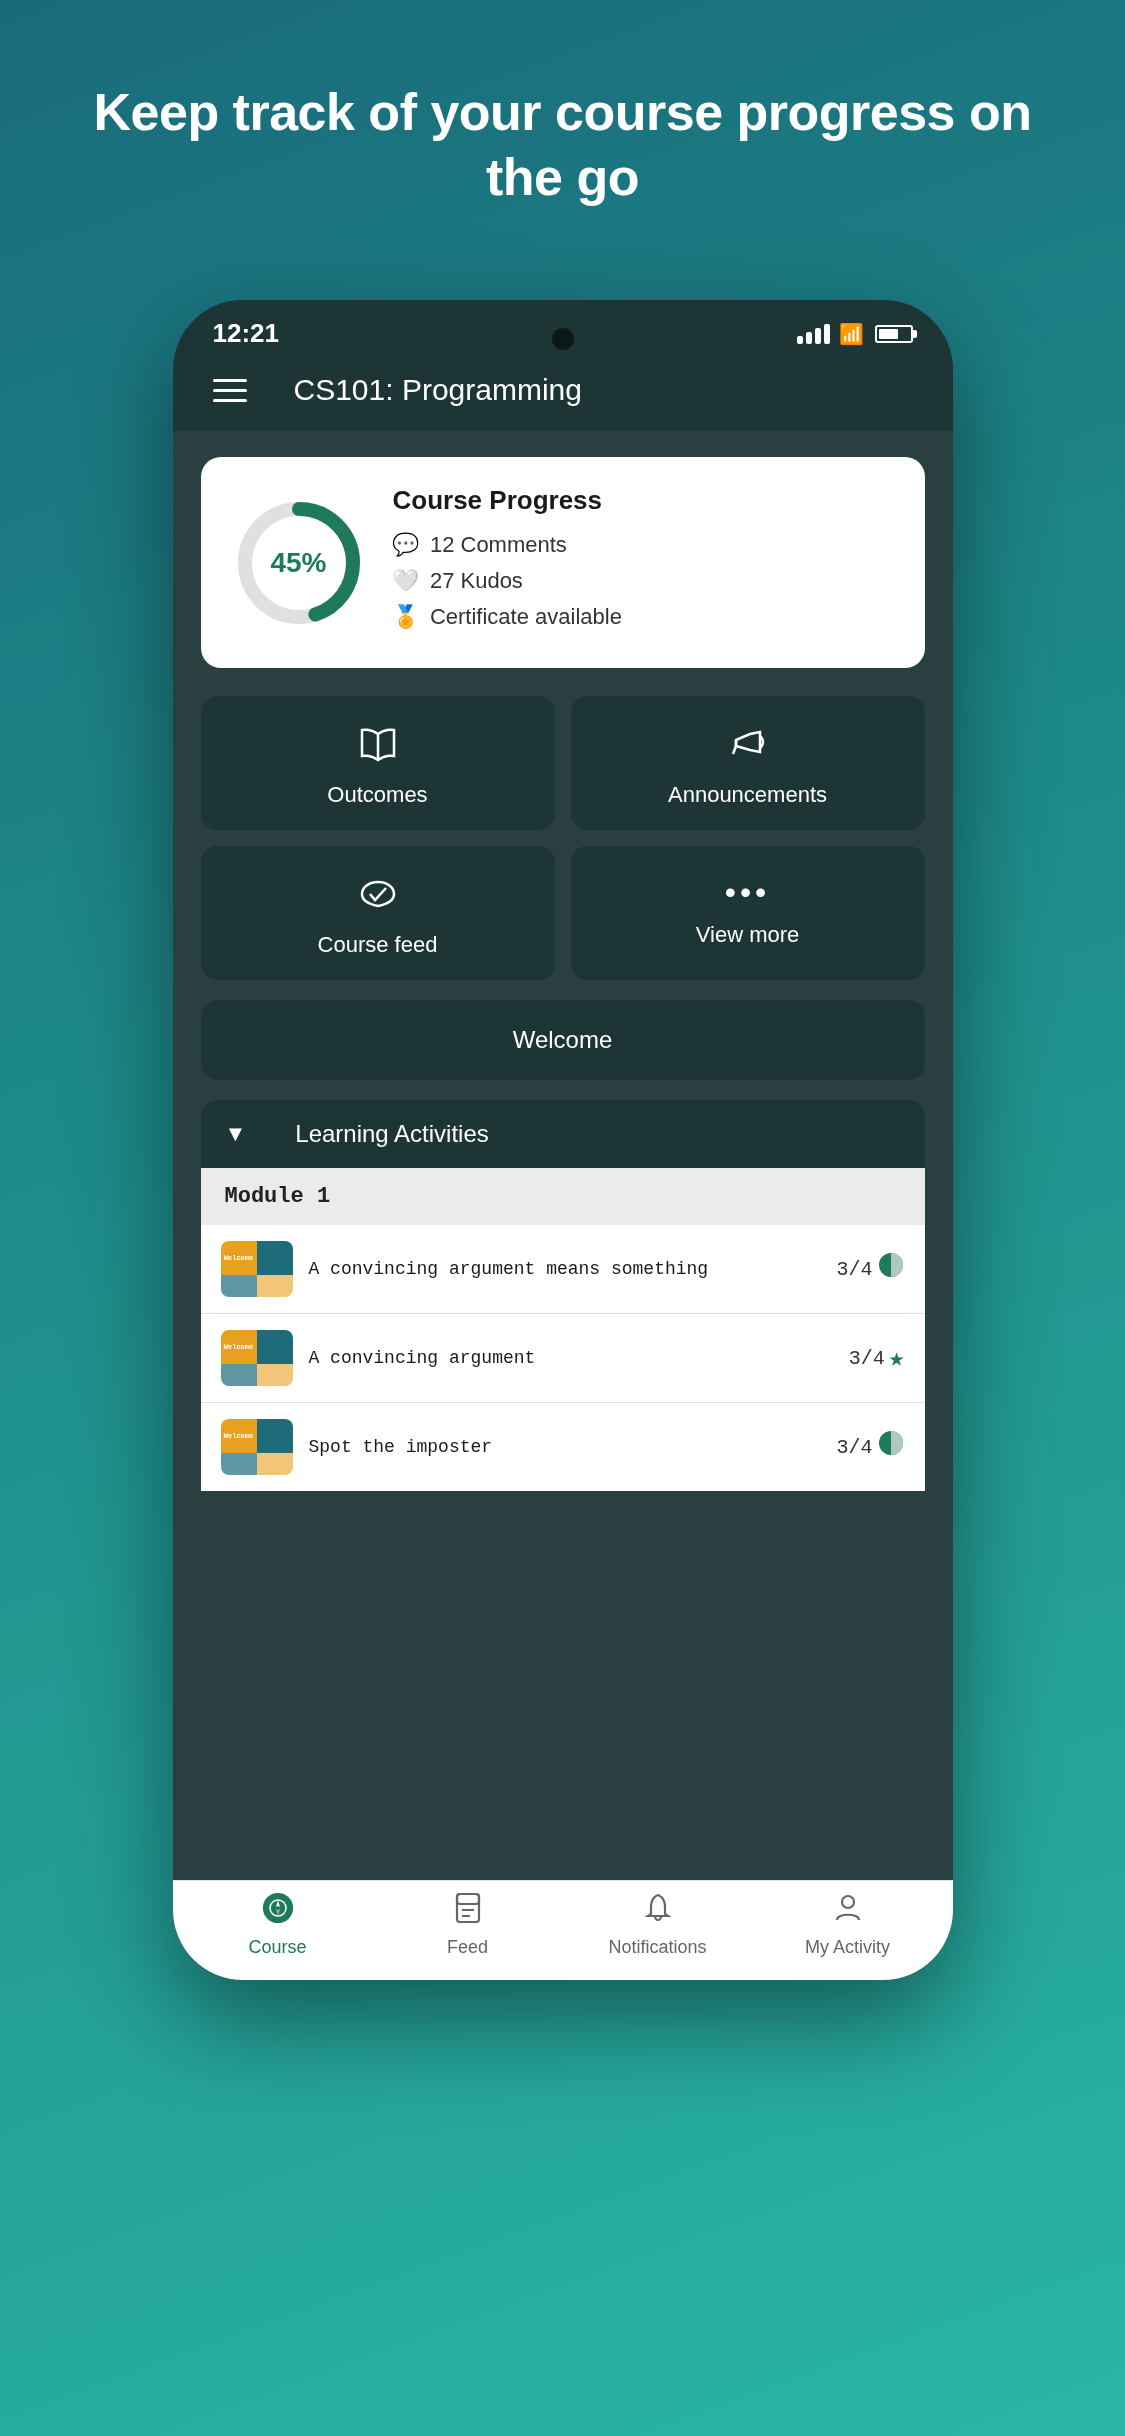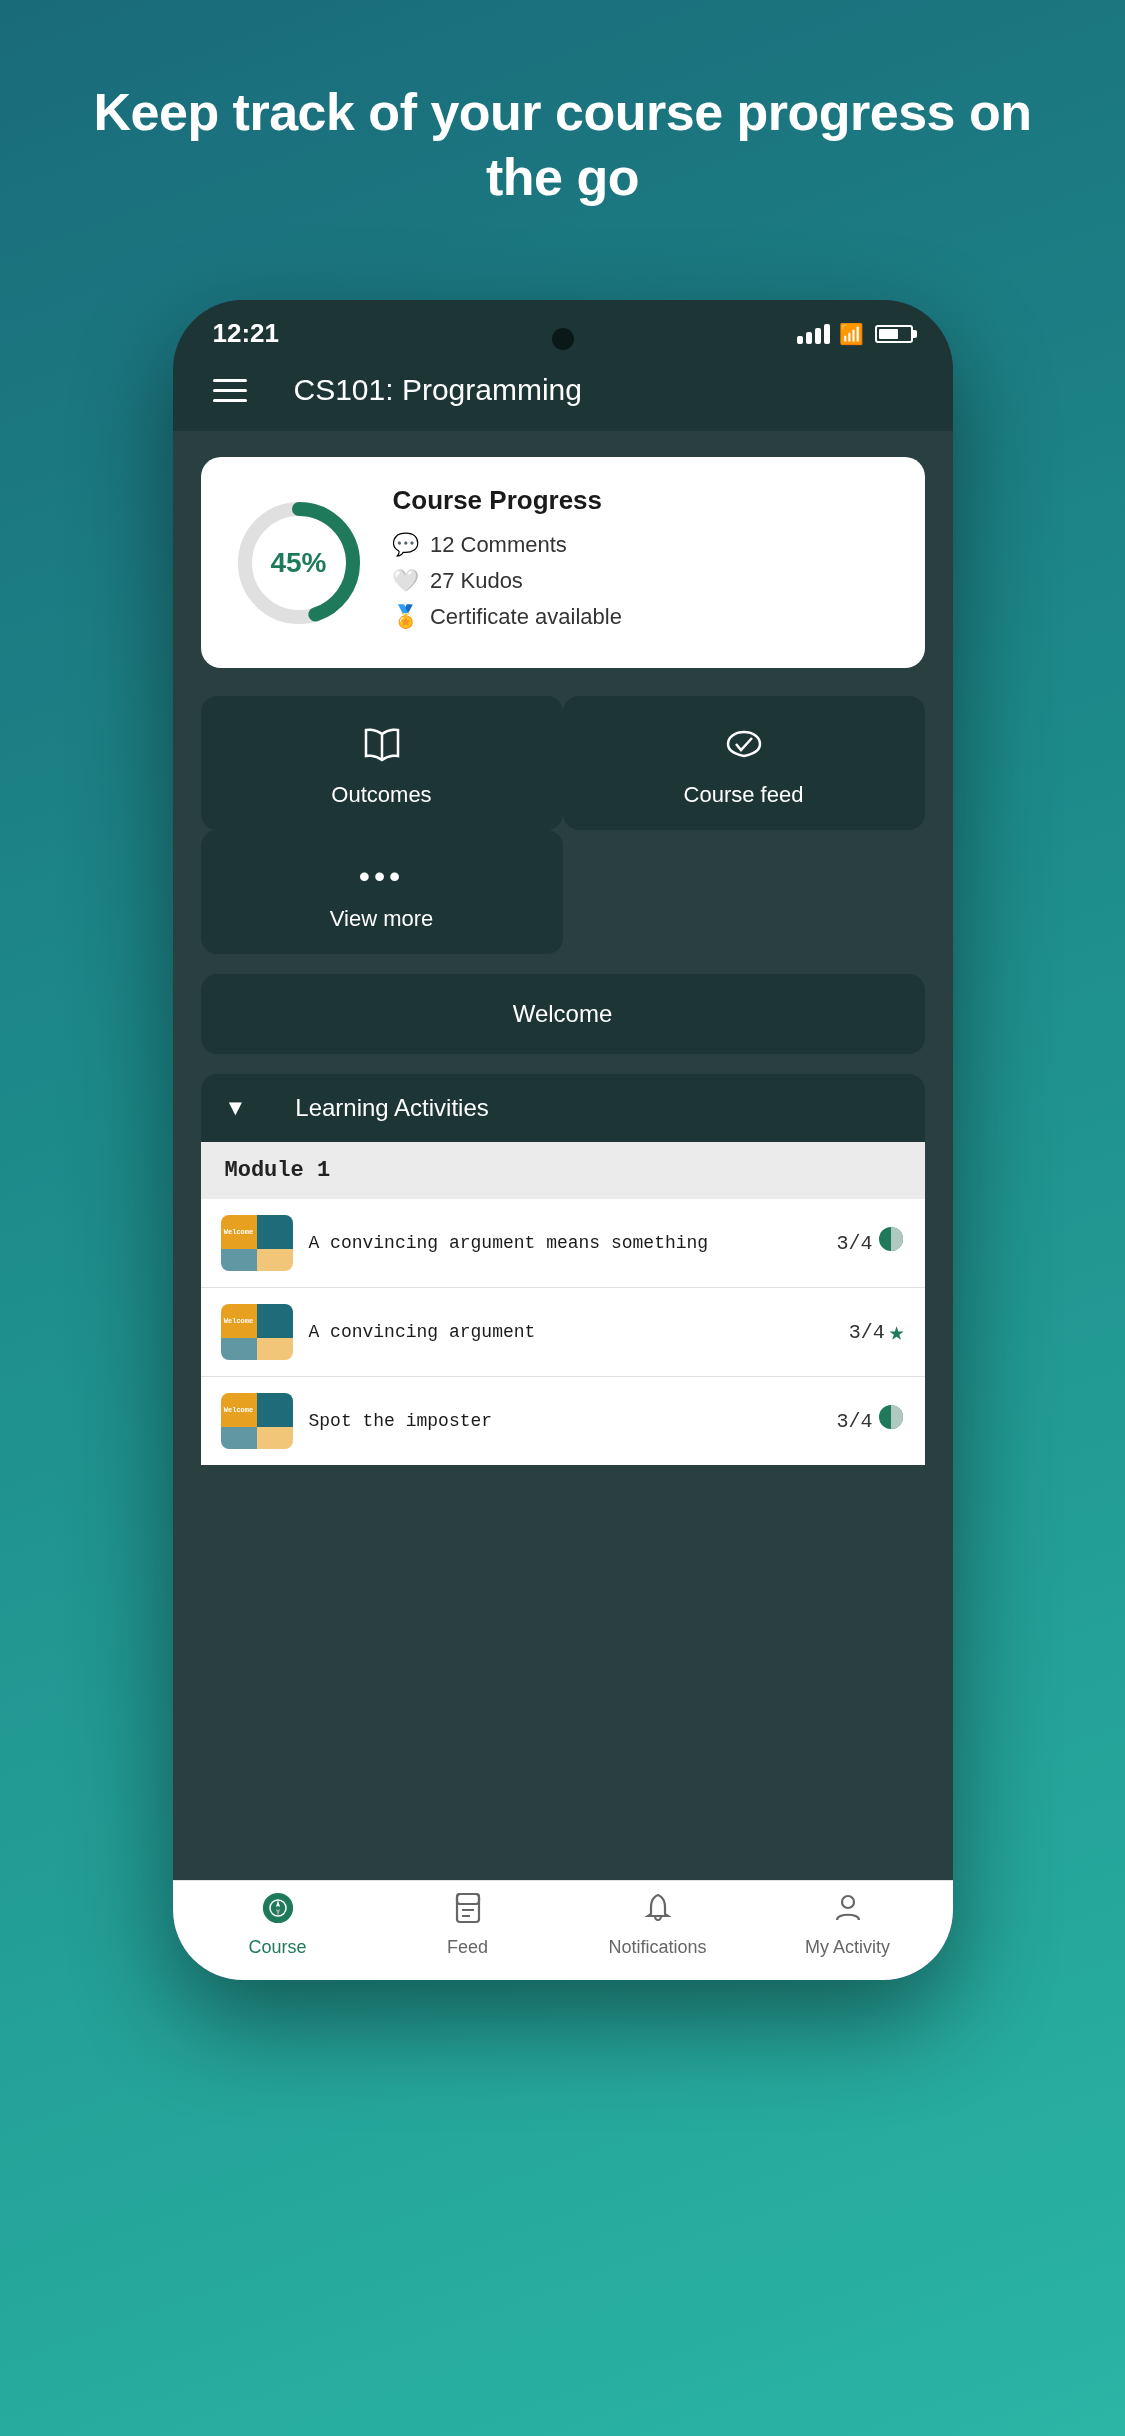--- a/index.html
+++ b/index.html
@@ -167,20 +167,21 @@
       margin-bottom: 10px;
     }
     .progress-stat-icon {
       font-size: 22px;
       color: #555;
     }
     
     .quick-actions {
       display: grid;
       grid-template-columns: 1fr 1fr;
+      gap: 16px;
       margin-bottom: 20px;
     }
     .quick-action-btn {
       background: #1e3535;
       border-radius: 16px;
       padding: 30px 20px 22px;
       display: flex;
       flex-direction: column;
       align-items: center;
       gap: 14px;
@@ -418,20 +419,31 @@
             <svg width="40" height="36" viewBox="0 0 40 36" fill="none">
               <path d="M4 4 C4 4 12 2 20 8 C28 2 36 4 36 4 L36 30 C36 30 28 28 20 34 C12 28 4 30 4 30 Z" stroke="white" stroke-width="2.5" fill="none"></path>
               <line x1="20" y1="8" x2="20" y2="34" stroke="white" stroke-width="2.5"></line>
             </svg>
           </span>
           <span class="quick-action-label">Outcomes</span>
         </button>
         <button class="quick-action-btn">
           <span class="quick-action-icon">
             <svg width="40" height="36" viewBox="0 0 40 36" fill="none">
+              <path d="M8 14 L22 8 L32 6 L32 26 L22 24 L8 20 Z" stroke="white" stroke-width="2.5" fill="none"></path>
+              <line x1="8" y1="14" x2="8" y2="20" stroke="white" stroke-width="2.5"></line>
+              <line x1="8" y1="20" x2="5" y2="28" stroke="white" stroke-width="2.5"></line>
+              <path d="M32 10 Q38 16 32 22" stroke="white" stroke-width="2.5" fill="none"></path>
+            </svg>
+          </span>
+          <span class="quick-action-label">Announcements</span>
+        </button>
+        <button class="quick-action-btn">
+          <span class="quick-action-icon">
+            <svg width="40" height="36" viewBox="0 0 40 36" fill="none">
               <path d="M20 6 C10 6 4 12 4 18 C4 24 10 28 20 30 C30 28 36 24 36 18 C36 12 30 6 20 6 Z" stroke="white" stroke-width="2.5" fill="none"></path>
               <polyline points="12,18 17,24 28,12" stroke="white" stroke-width="2.5" fill="none"></polyline>
             </svg>
           </span>
           <span class="quick-action-label">Course feed</span>
         </button>
         <button class="quick-action-btn">
           <span class="quick-action-icon" style="font-size:32px; letter-spacing:4px; color:white;">•••</span>
           <span class="quick-action-label">View more</span>
         </button>

